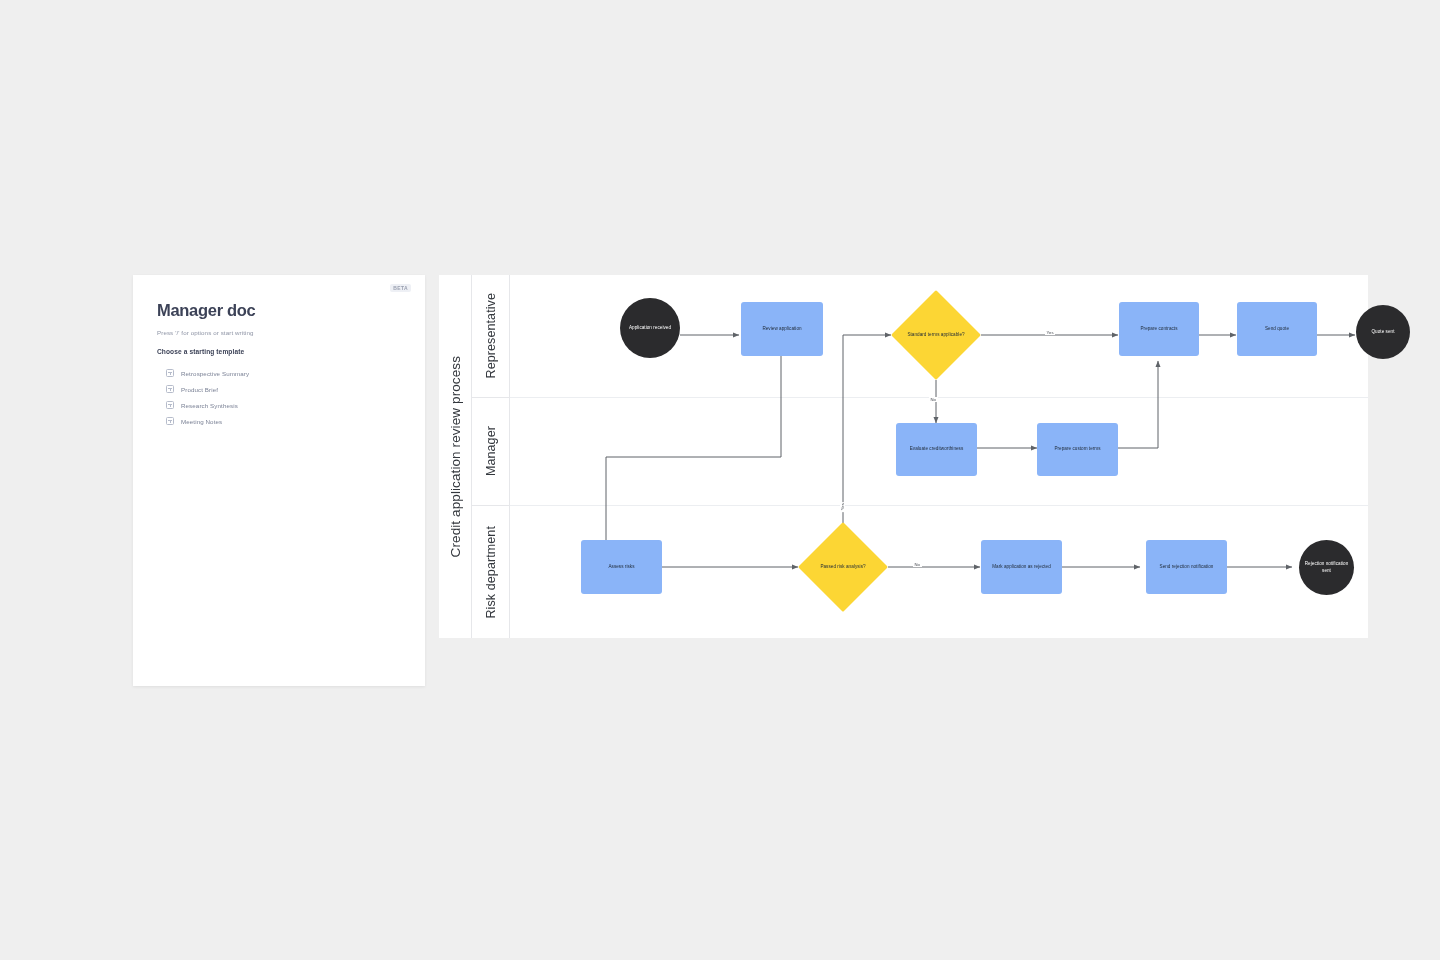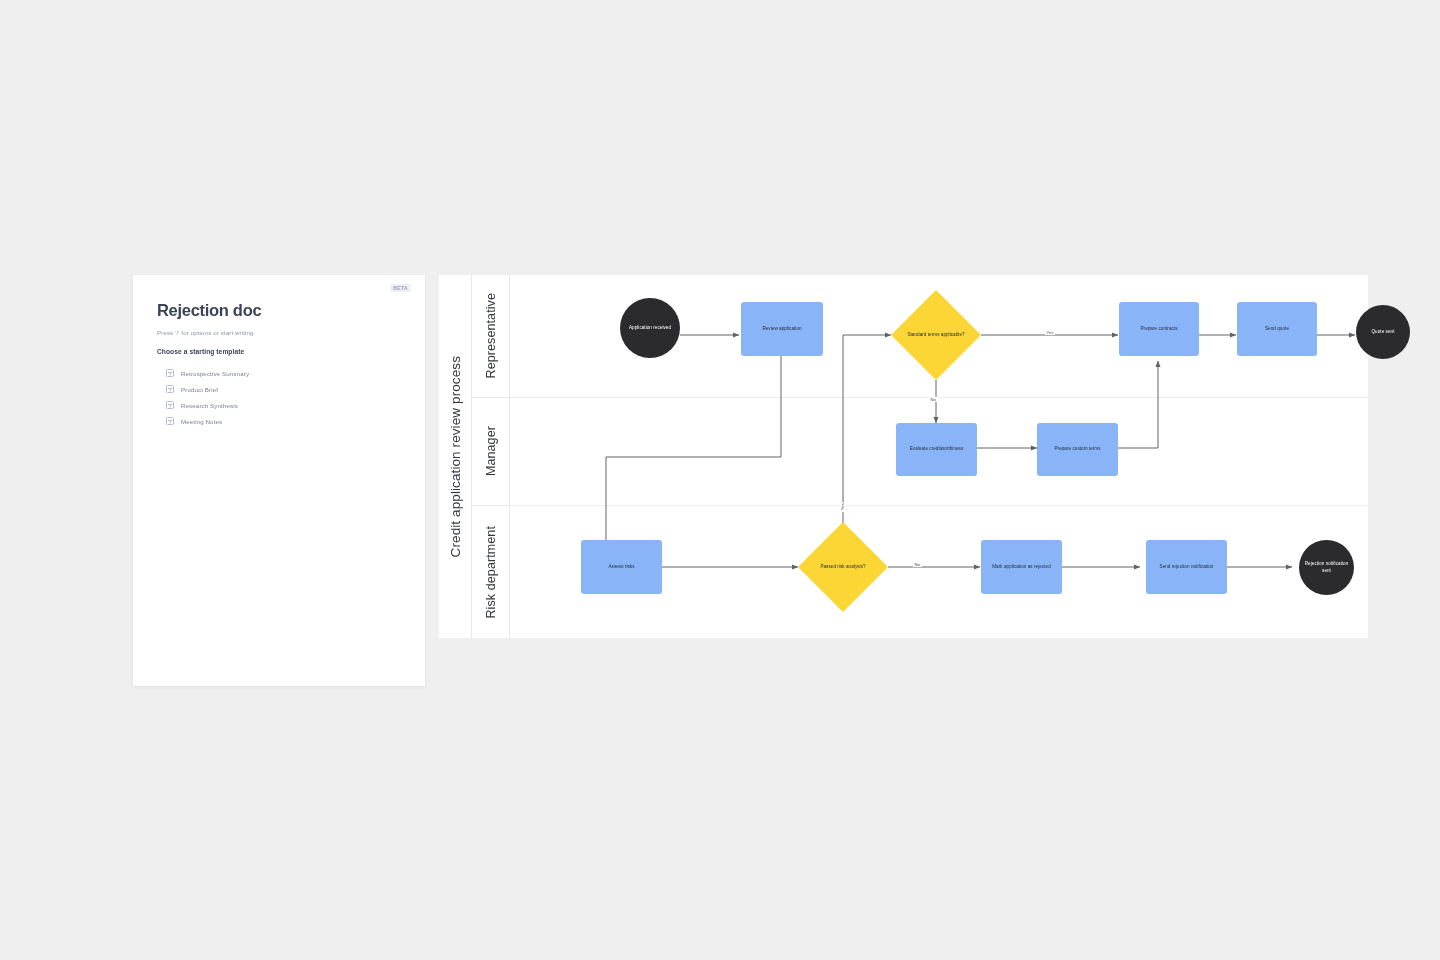--- a/index.html
+++ b/index.html
@@ -204,21 +204,21 @@
     transform: rotate(180deg);
     padding: 1.5px 0;
   }
 </style>
 </head>
 <body>
 
 <div id="doc-panel">
   <div id="beta-badge">BETA</div>
   <div id="doc-inner">
-    <div id="doc-title">Rejection doc</div>
+    <div id="doc-title">Manager doc</div>
     <div id="doc-hint">Press '/' for options or start writing</div>
     <div id="doc-section-title">Choose a starting template</div>
 
     <div id="template-list">
       <div class="tpl-item">
         <span class="tpl-icon"></span>
         <span class="tpl-label">Retrospective Summary</span>
       </div>
       <div class="tpl-item">
         <span class="tpl-icon"></span>

